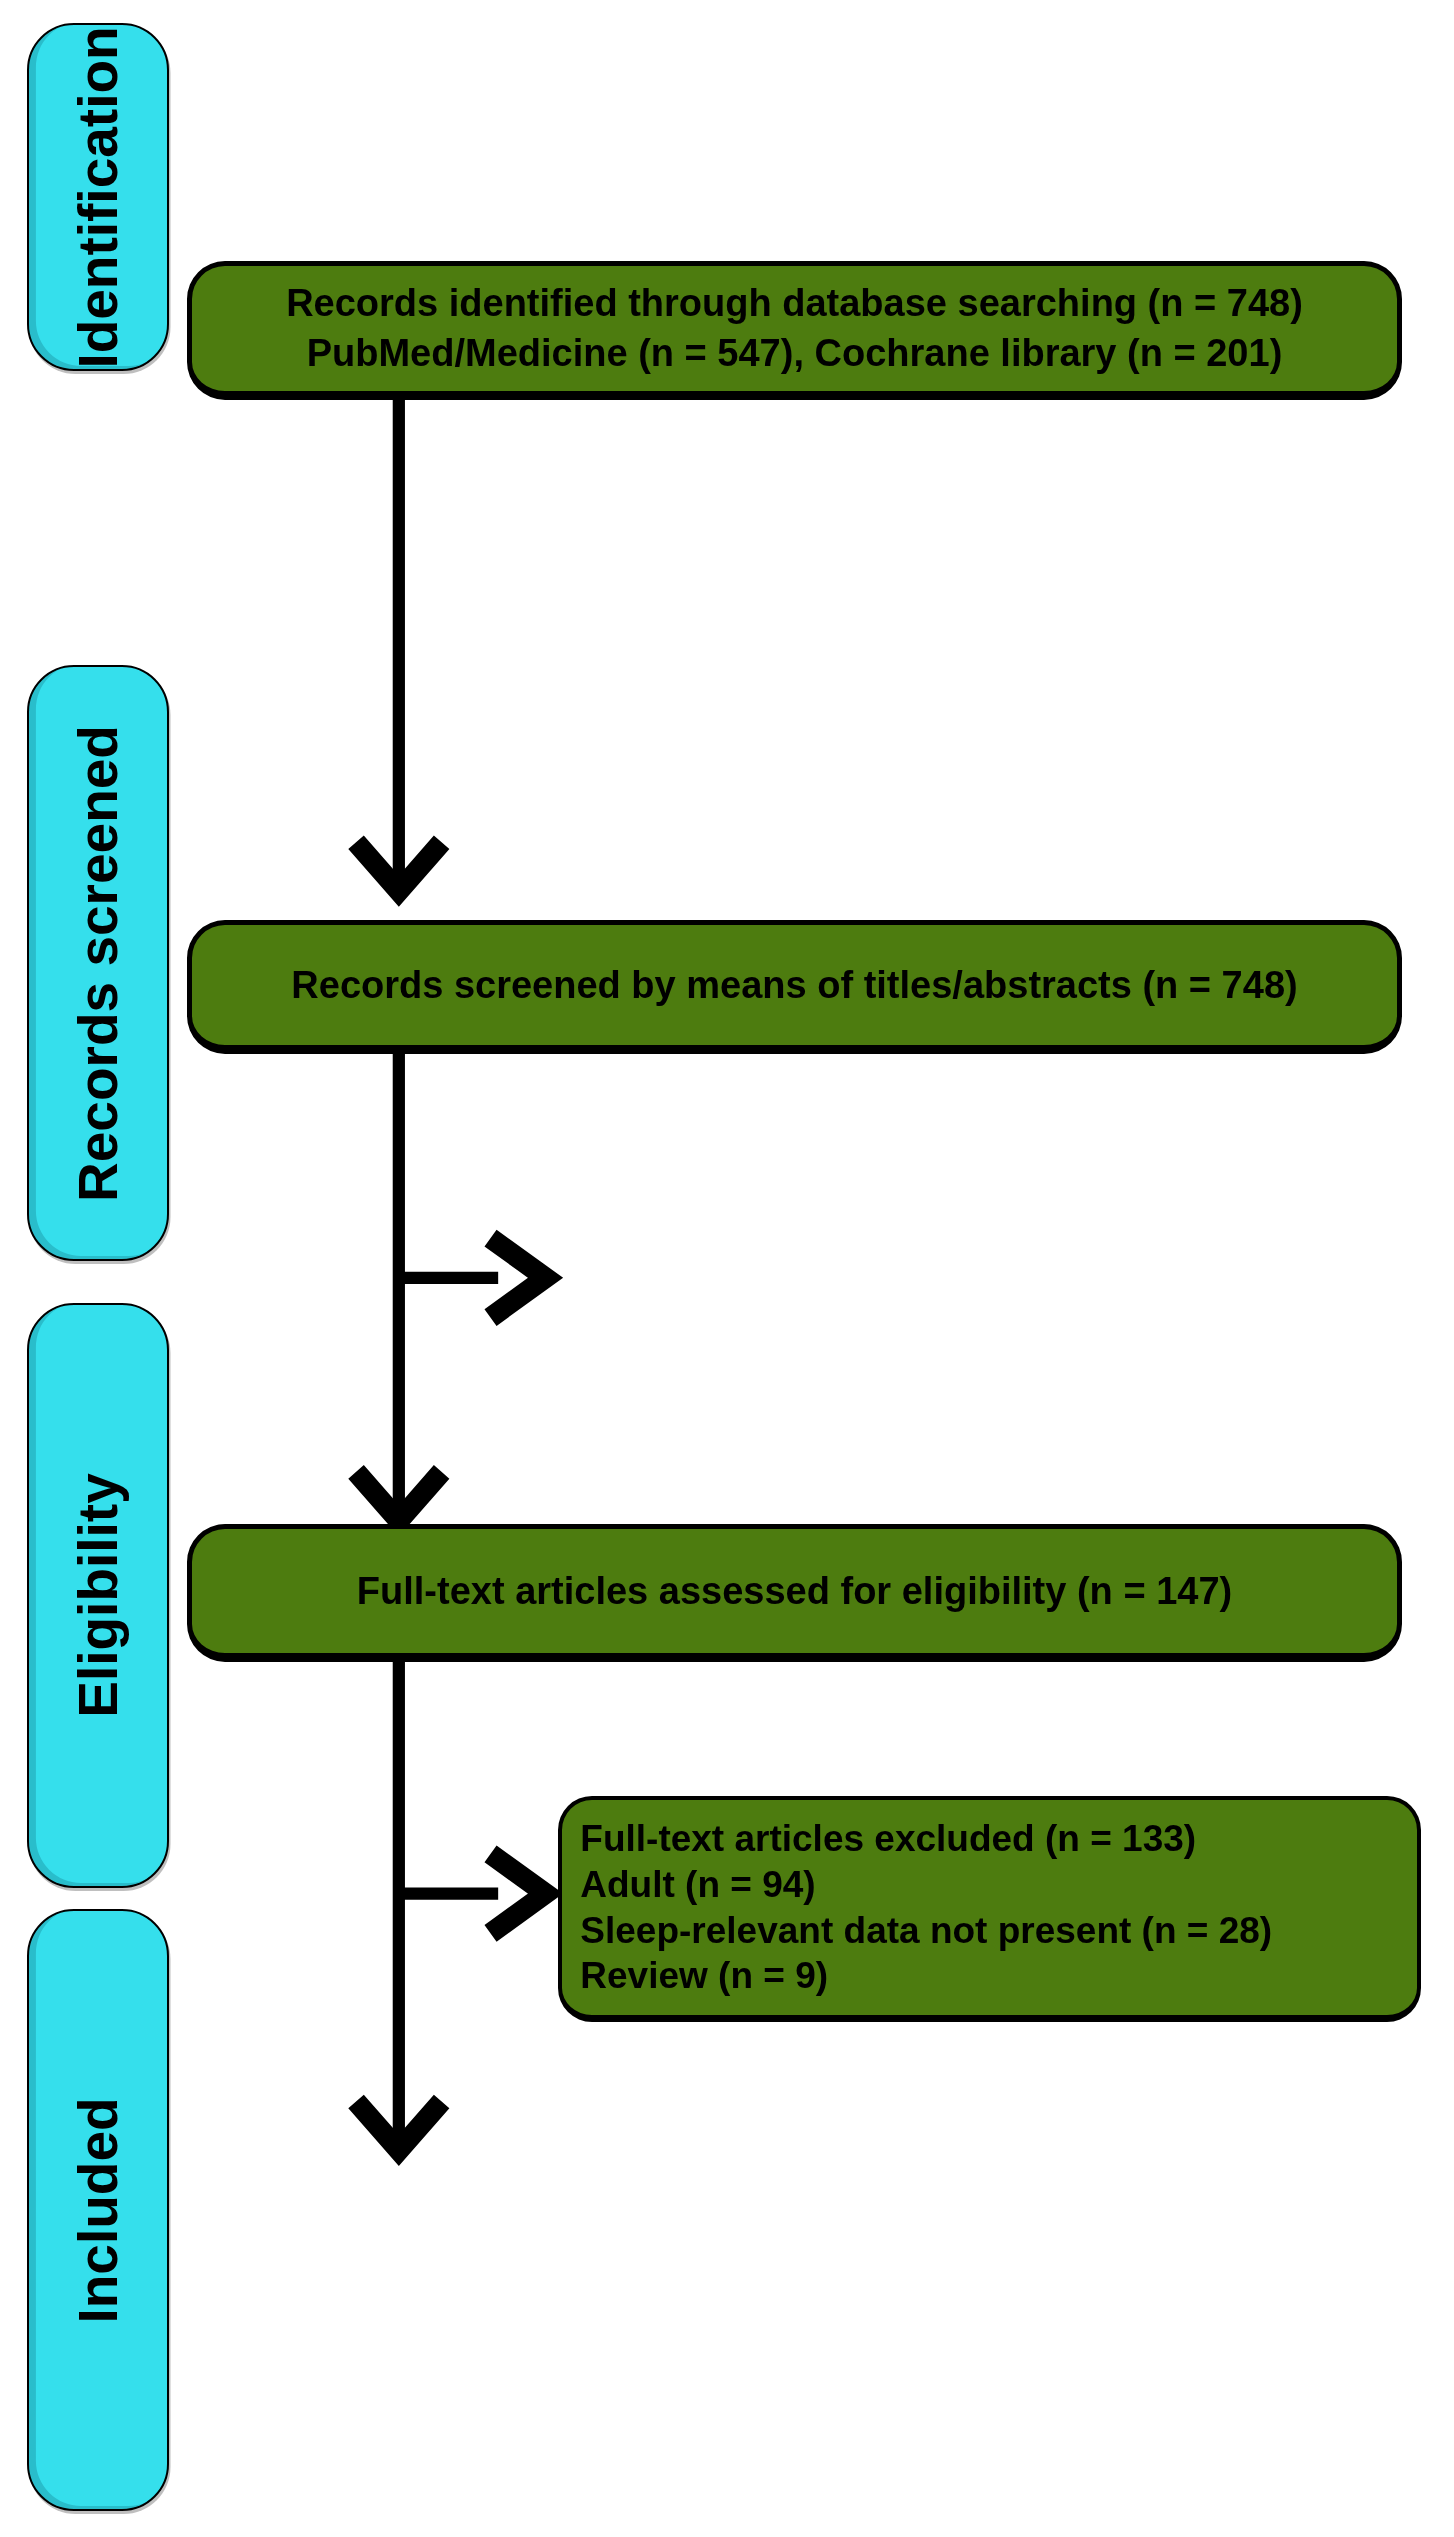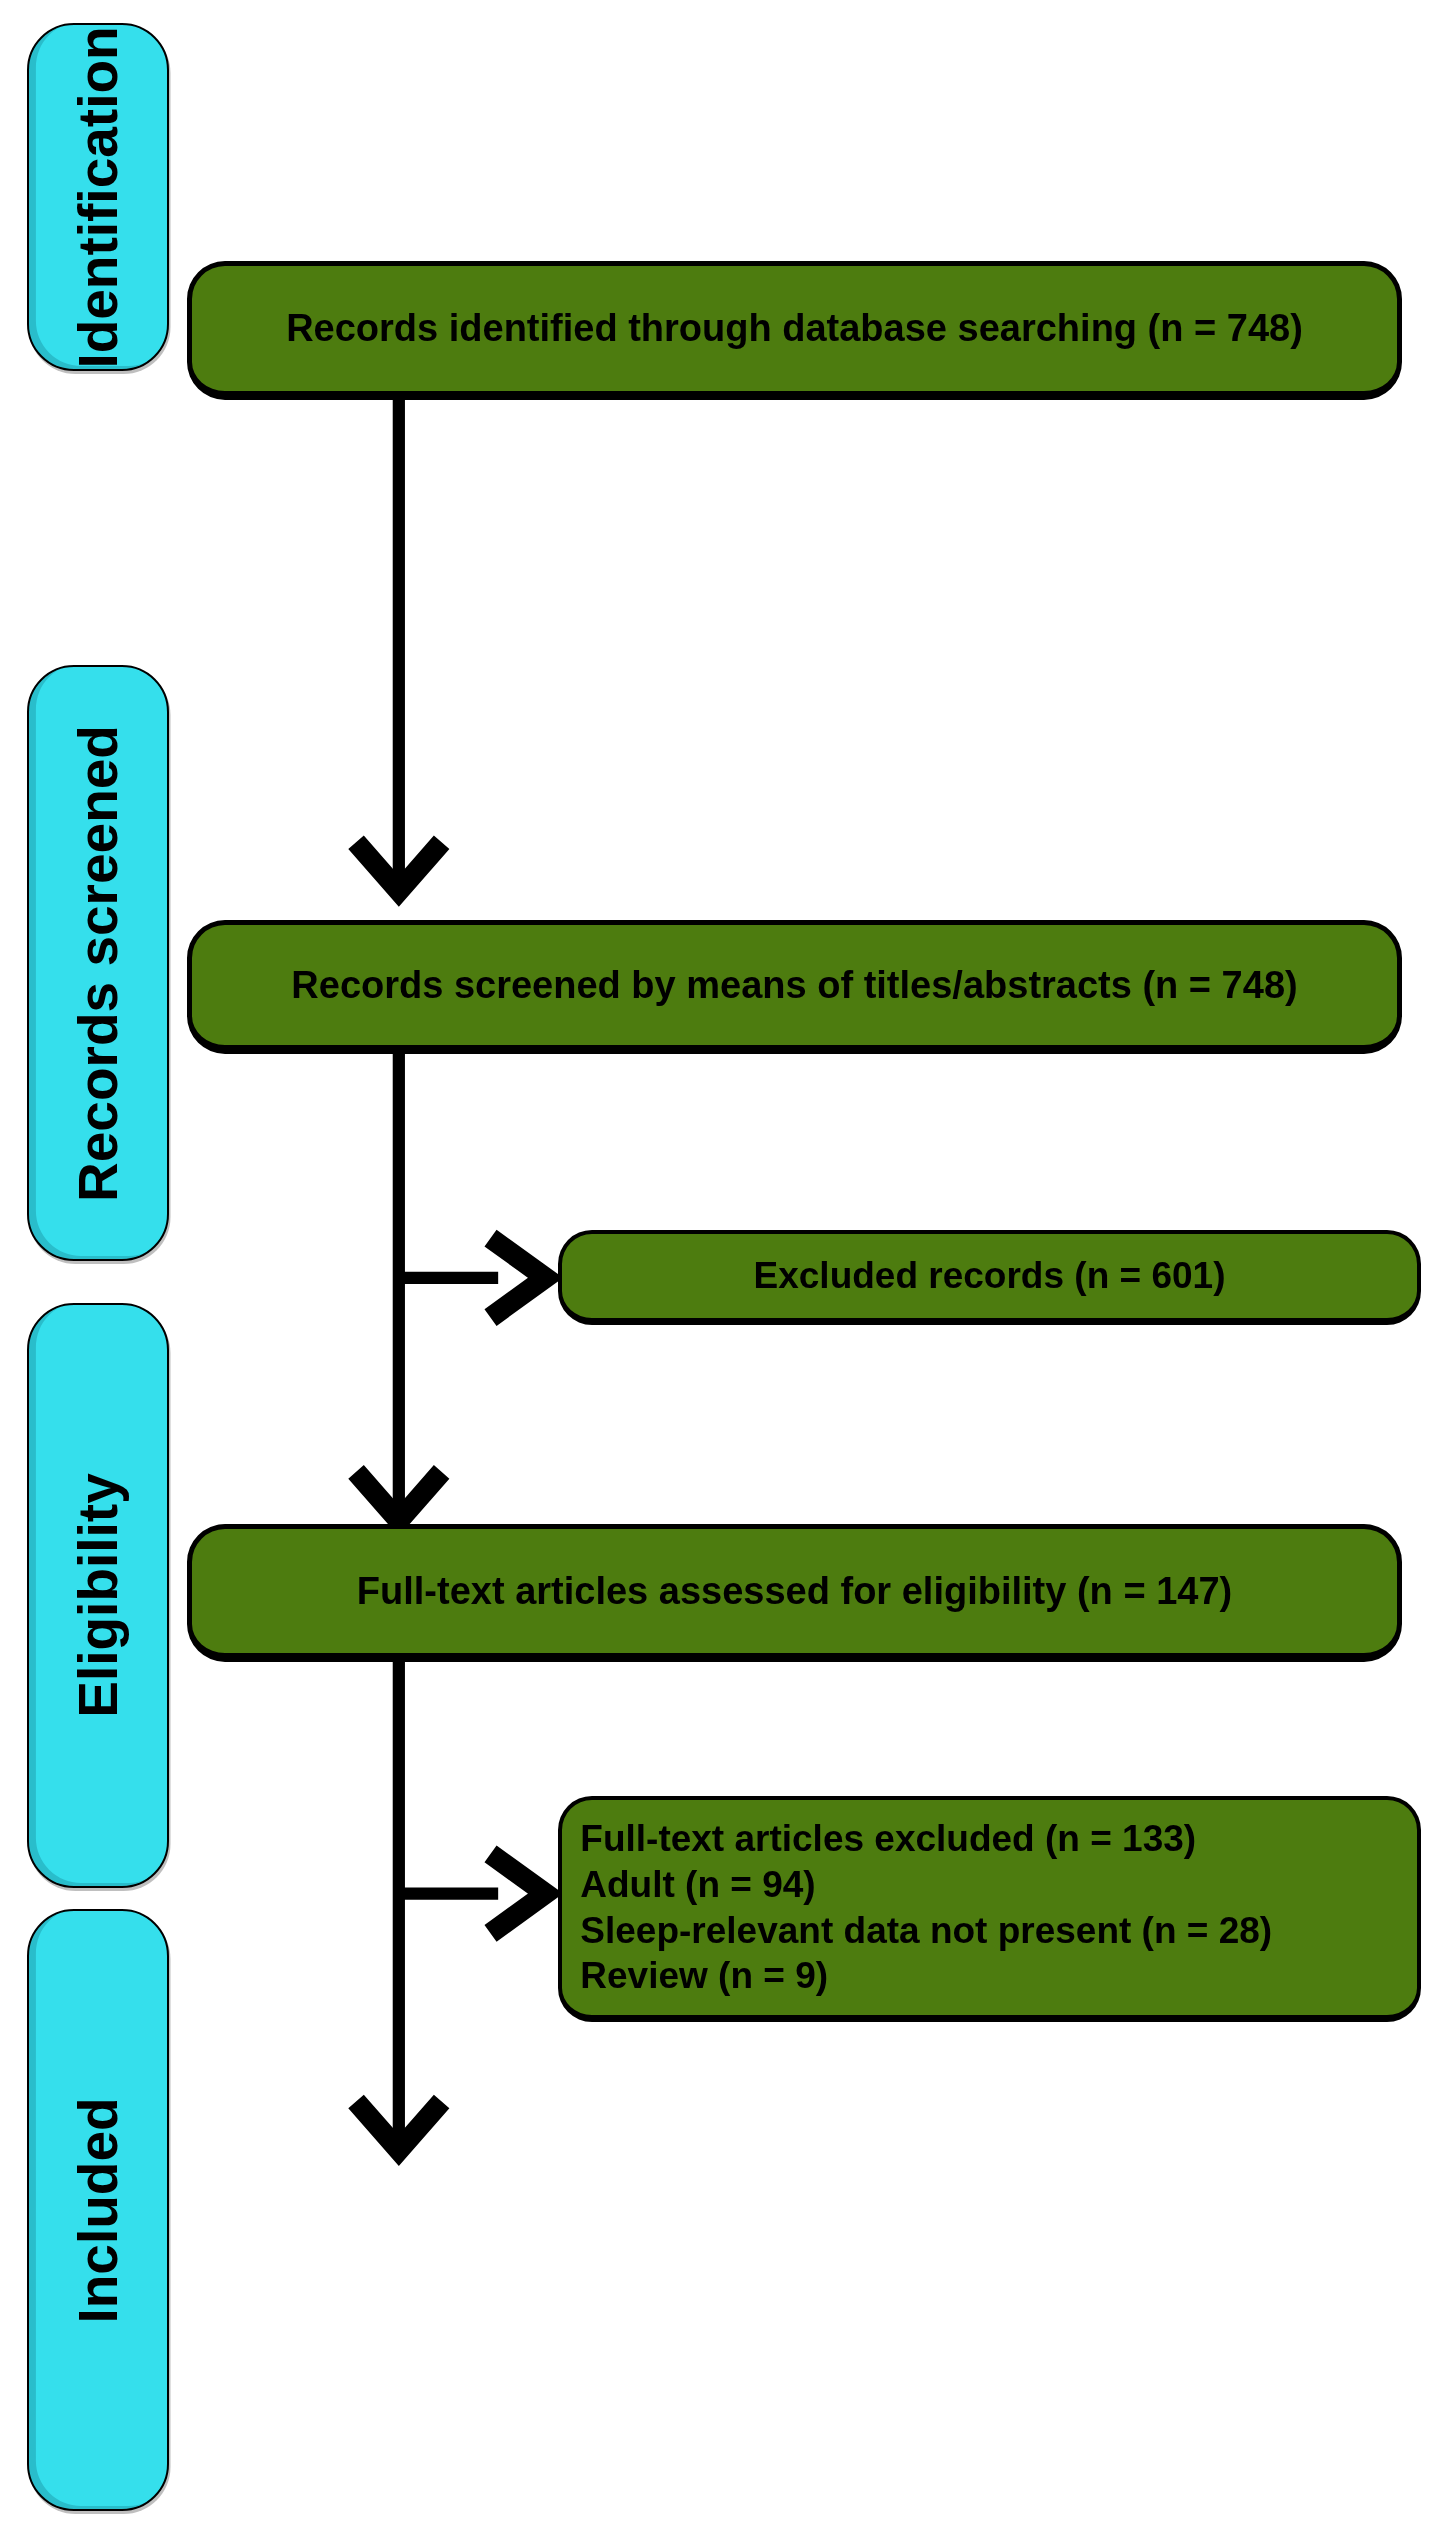--- a/index.html
+++ b/index.html
@@ -93,29 +93,27 @@
   </div>
   <div class="stage stage-3" style="background-color: rgb(53, 223, 236);">
     <span class="stage-label">Eligibility</span>
   </div>
   <div class="stage stage-4" style="background-color: rgb(53, 223, 236);">
     <span class="stage-label">Included</span>
   </div>
 
   <div class="flowbox main box-identified">
     <span class="tline">Records identified through database searching (n = 748)</span>
+    <span class="tline">PubMed/Medicine (n = 547), Cochrane library (n = 201)</span>
   </div>
 
   <div class="flowbox main box-screened">
     <span class="tline">Records screened by means of titles/abstracts (n = 748)</span>
   </div>
 
-  <div class="flowbox sidebox box-excluded">
-    <span class="tline">Excluded records (n = 601)</span>
-  </div>
 
   <div class="flowbox main box-assessed">
     <span class="tline">Full-text articles assessed for eligibility (n = 147)</span>
   </div>
 
   <div class="flowbox sidebox box-ft-excluded">
     <span class="tline">Full-text articles excluded (n = 133)</span>
     <span class="tline">Adult (n = 94)</span>
     <span class="tline">Sleep-relevant data not present (n = 28)</span>
     <span class="tline">Review (n = 9)</span>

